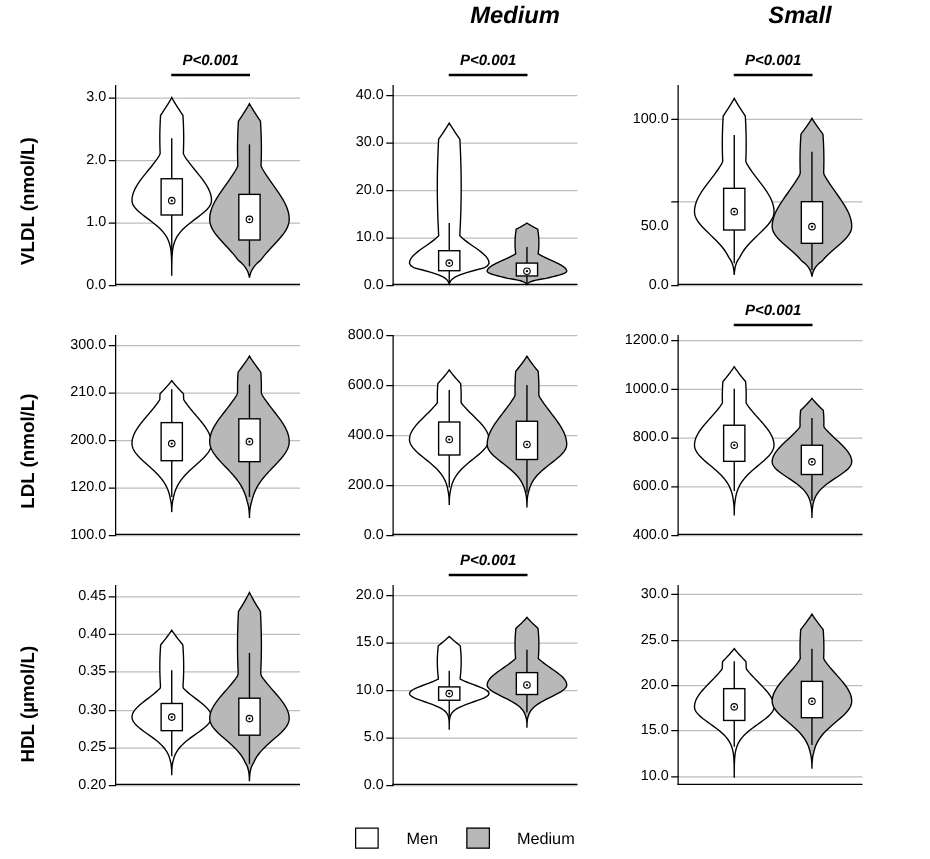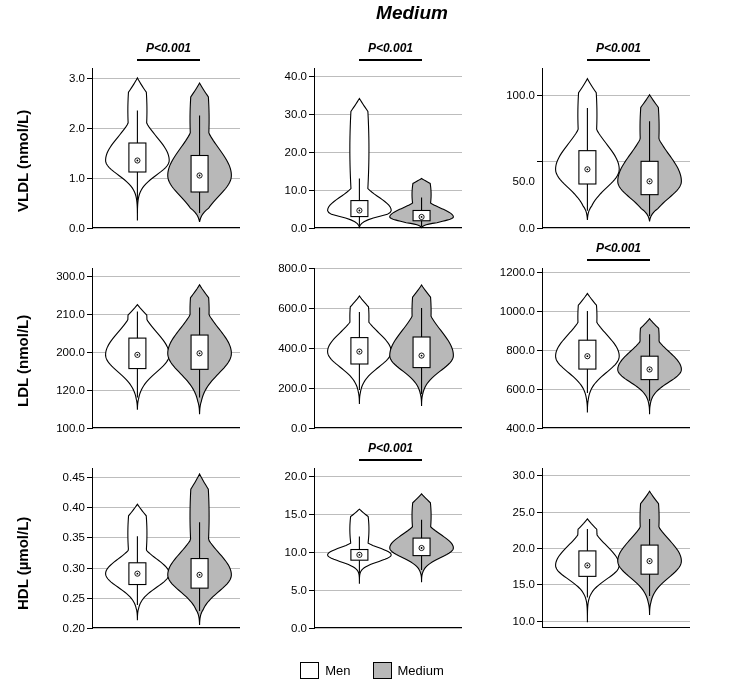--- a/index.html
+++ b/index.html
@@ -96,35 +96,36 @@
   .legend{
     position:absolute;
     left:0;right:0;
     bottom:8px;
     display:flex;
     justify-content:center;
     align-items:center;
     gap:22px;
     font-size:13px;
   }
-  .legend-item{display:flex;align-items:center;gap:6px;}
+  .legend-item{display:flex;align-items:center;gap:22px;}
   .swatch{
     width:17px;height:15px;
     border:1.5px solid #000;
     display:inline-block;
   }
   .sw-men{background:#ffffff;}
   .sw-women{background:#b8b8b8;}
 </style>
 </head>
 <body>
 
 <div class="figure">
 
   <div class="col-header" id="hdr-medium">Medium</div>
+  <div class="col-header" id="hdr-small">Small</div>
 
   <div class="row-label" id="rlab-vldl" style="left:14px;top:212px;">VLDL (nmol/L)</div>
   <div class="row-label" id="rlab-ldl" style="left:14px;top:407px;">LDL (nmol/L)</div>
   <div class="row-label" id="rlab-hdl" style="left:14px;top:610px;">HDL (µmol/L)</div>
 
   <div id="panels">
       <div class="panel" style="left: 92px; top: 68px; width: 148px; height: 160px;">
         <div class="plotarea">
           <div class="gridline" style="top: 160px;"></div>
           <div class="tick" style="top: 160px;"></div>

